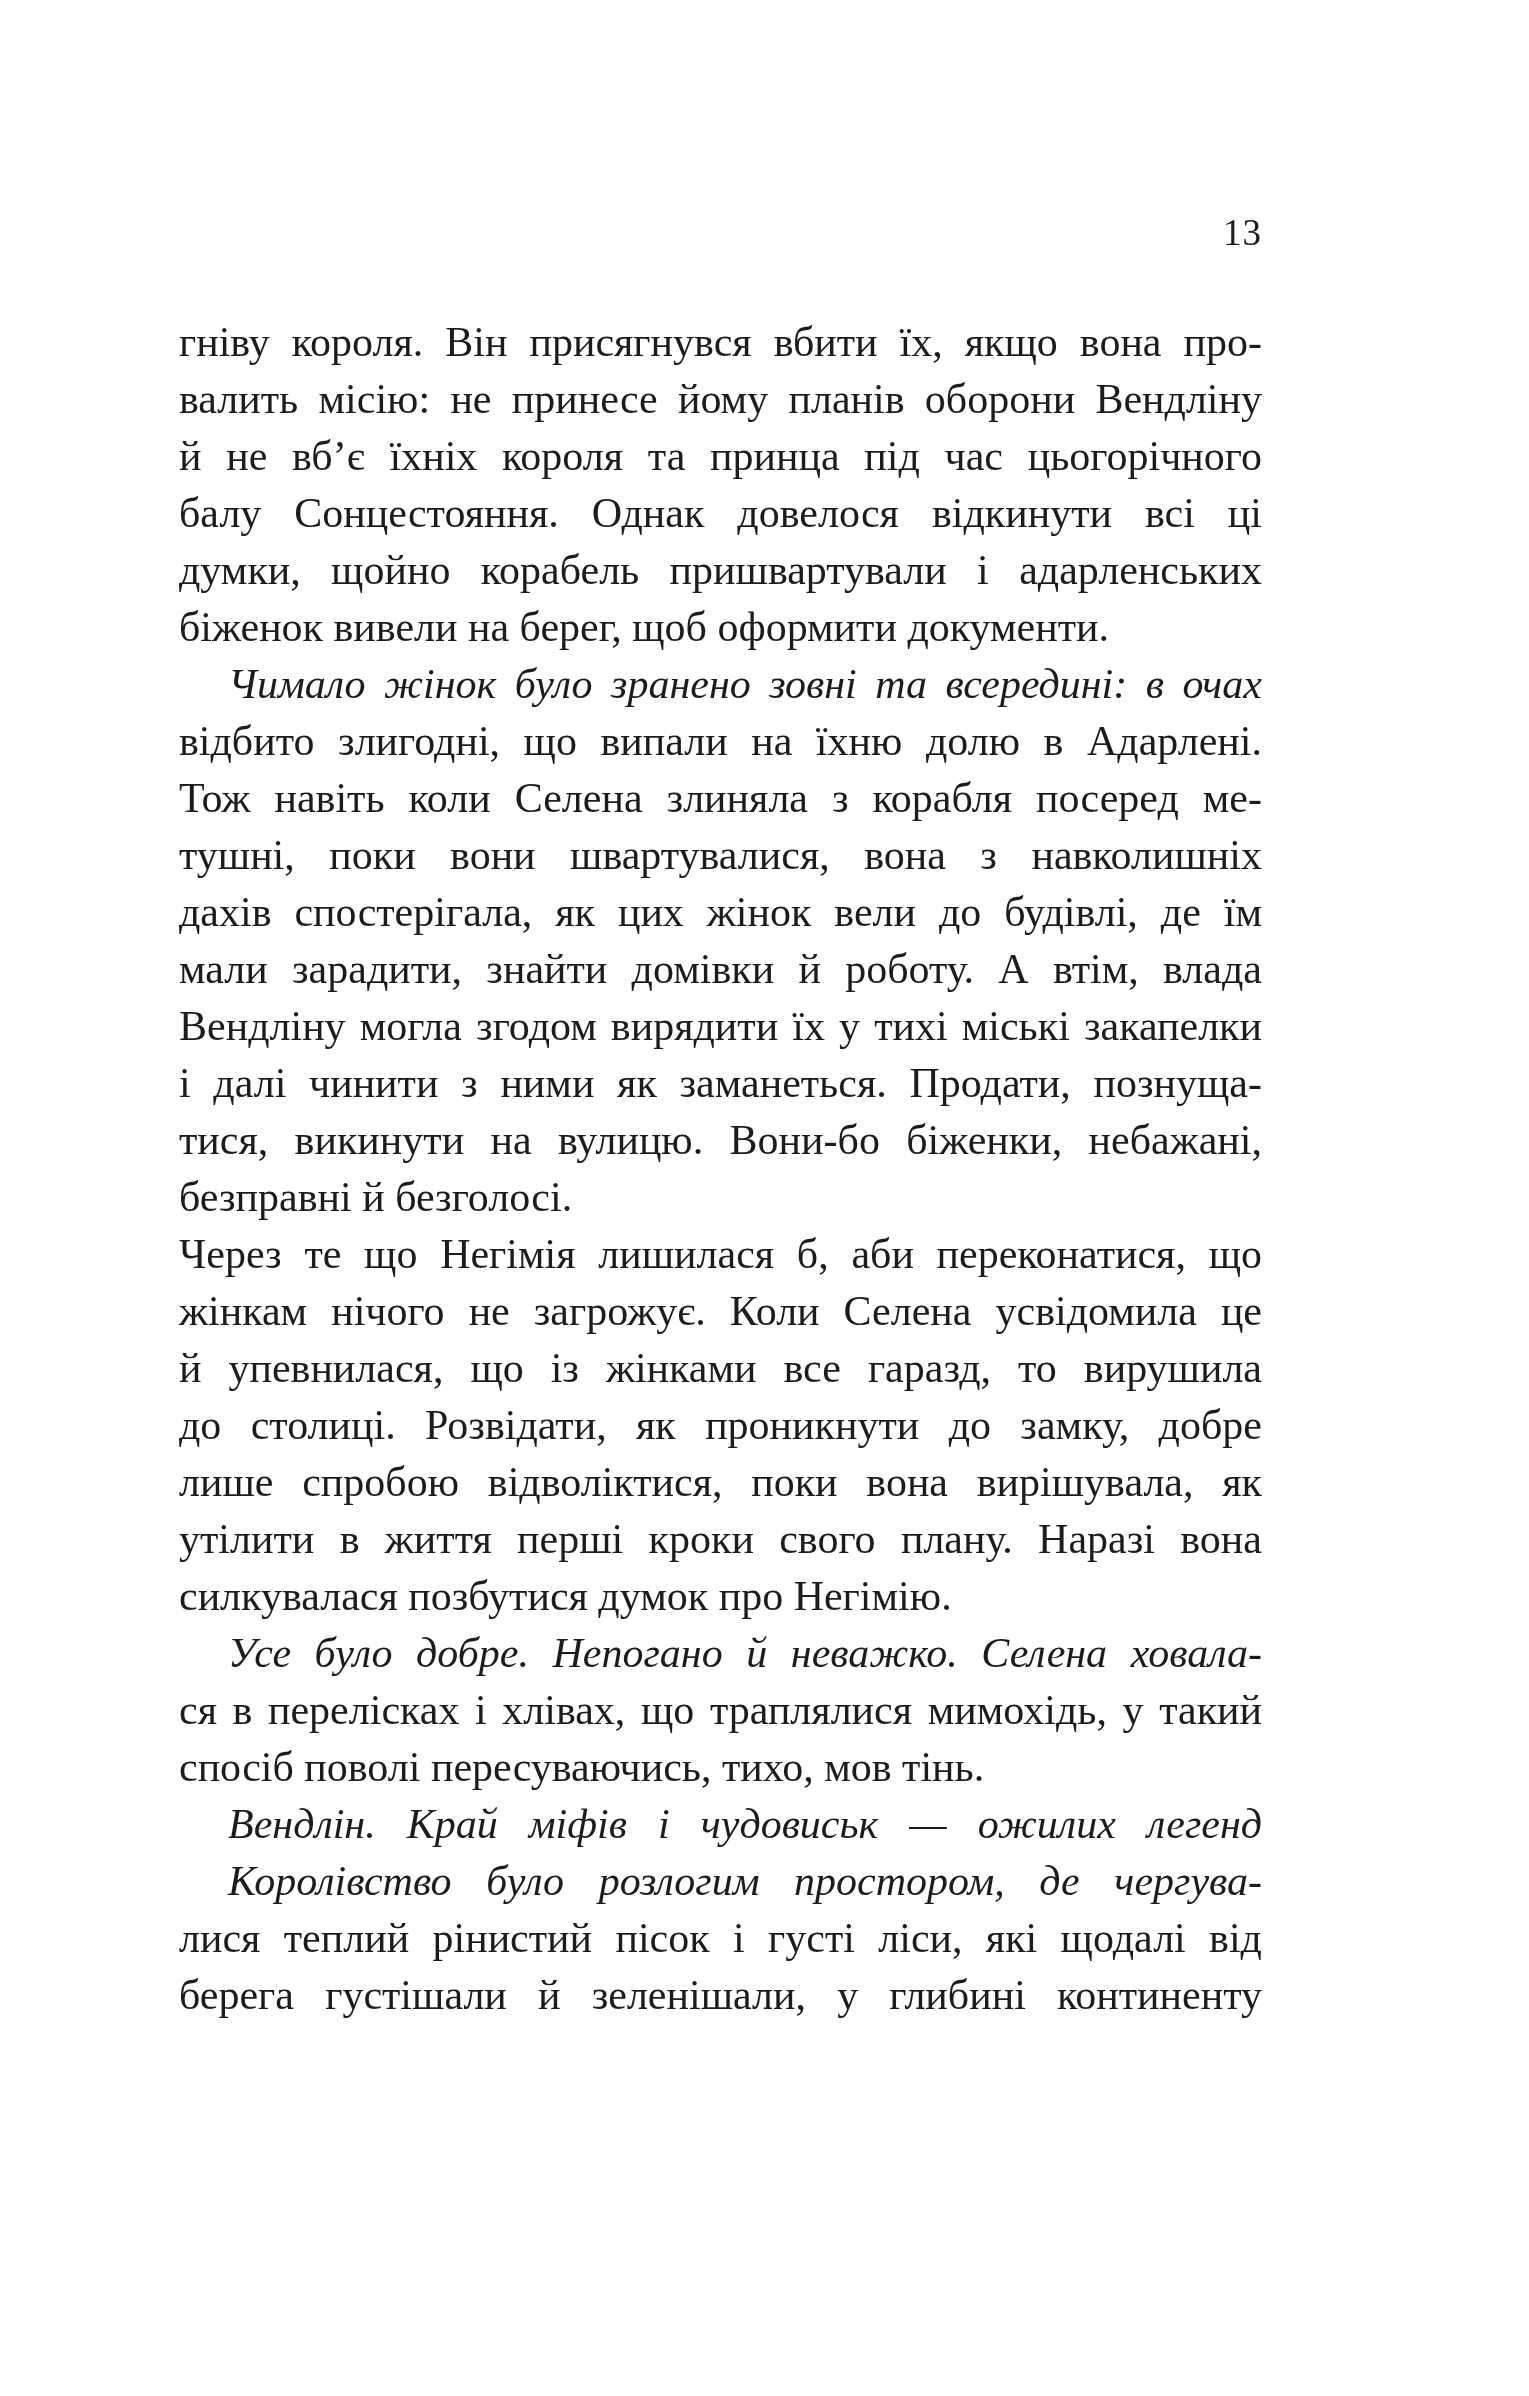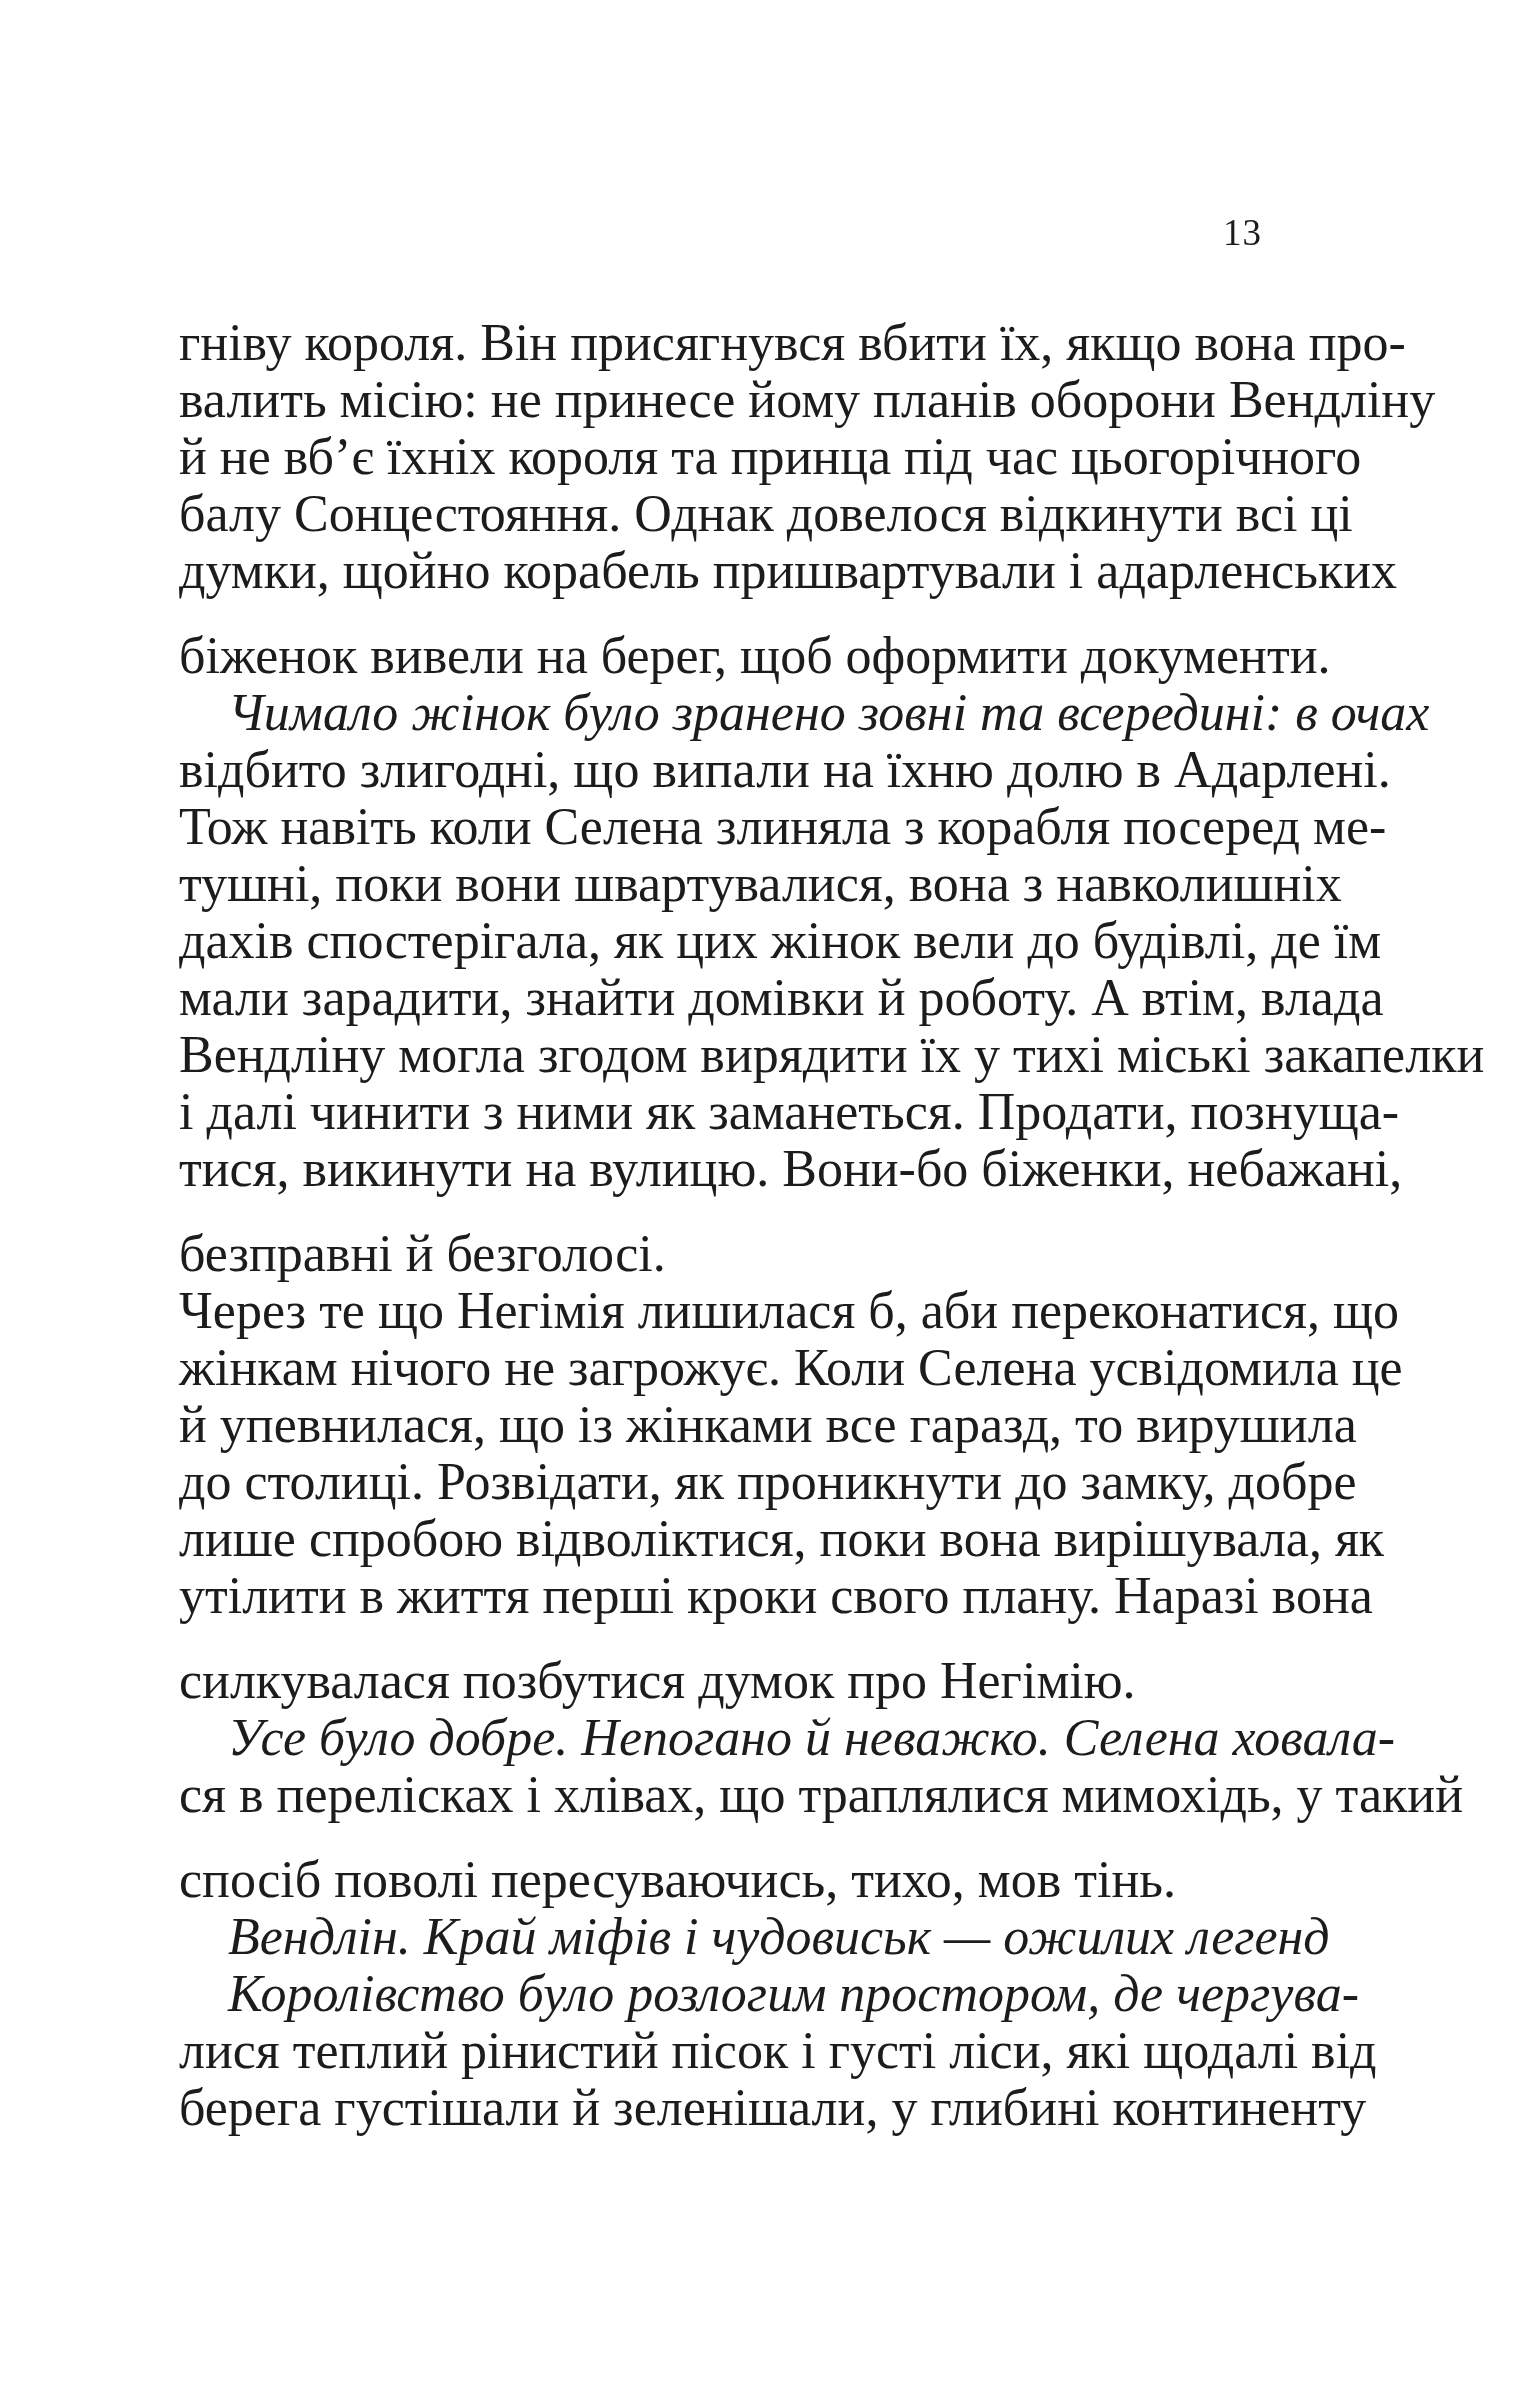--- a/index.html
+++ b/index.html
@@ -30,33 +30,32 @@
     position: absolute;
     left: 179px;
     top: 314px;
     width: 1083px;
   }
   .para {
     margin: 0;
     padding: 0;
   }
   .line {
-    font-size: 52px;
+    font-size: 42px;
     line-height: 57px;
     height: 57px;
     white-space: nowrap;
     text-align: justify;
     text-align-last: justify;
     text-justify: inter-word;
     overflow: visible;
   }
   .line.lastline {
     text-align: left;
     text-align-last: left;
-    margin-top: 28px;
   }
   .line.firstline-indent {
     padding-left: 49px;
     font-style: italic;
   }
 </style>
 </head>
 <body>
 
 <div class="page">

